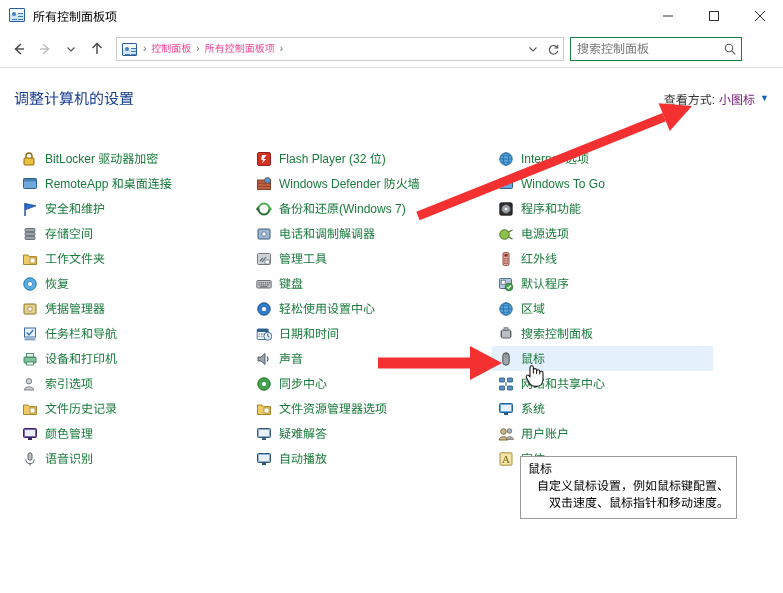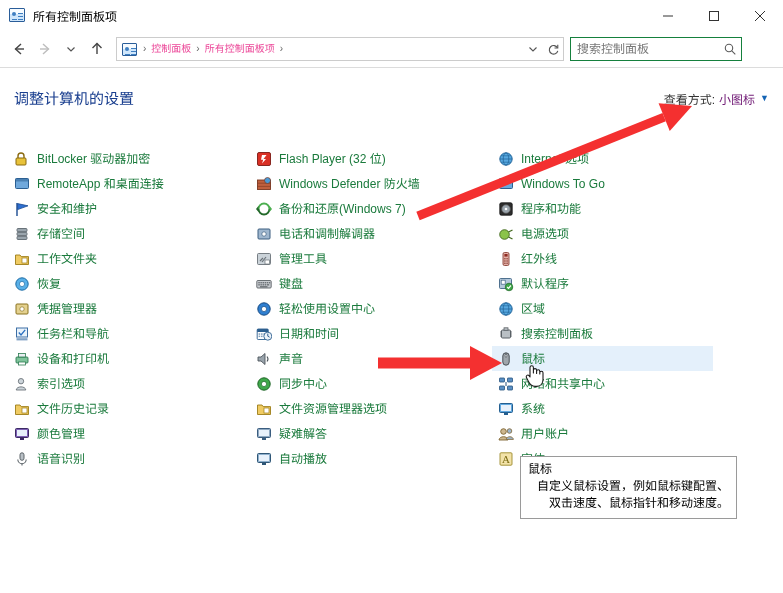--- a/index.html
+++ b/index.html
@@ -204,21 +204,21 @@
   .columns {
     position: absolute;
     left: 0; top: 78px;
     width: 783px;
   }
   .col {
     position: absolute;
     top: 0;
     width: 242px;
   }
-  .col-1 { left: 8px; }
+  .col-1 { left: 16px; }
   .col-2 { left: 250px; }
   .col-3 { left: 492px; }
 
   .item {
     height: 25px;
     display: flex;
     align-items: center;
     padding-left: 6px;
     box-sizing: border-box;
     white-space: nowrap;

